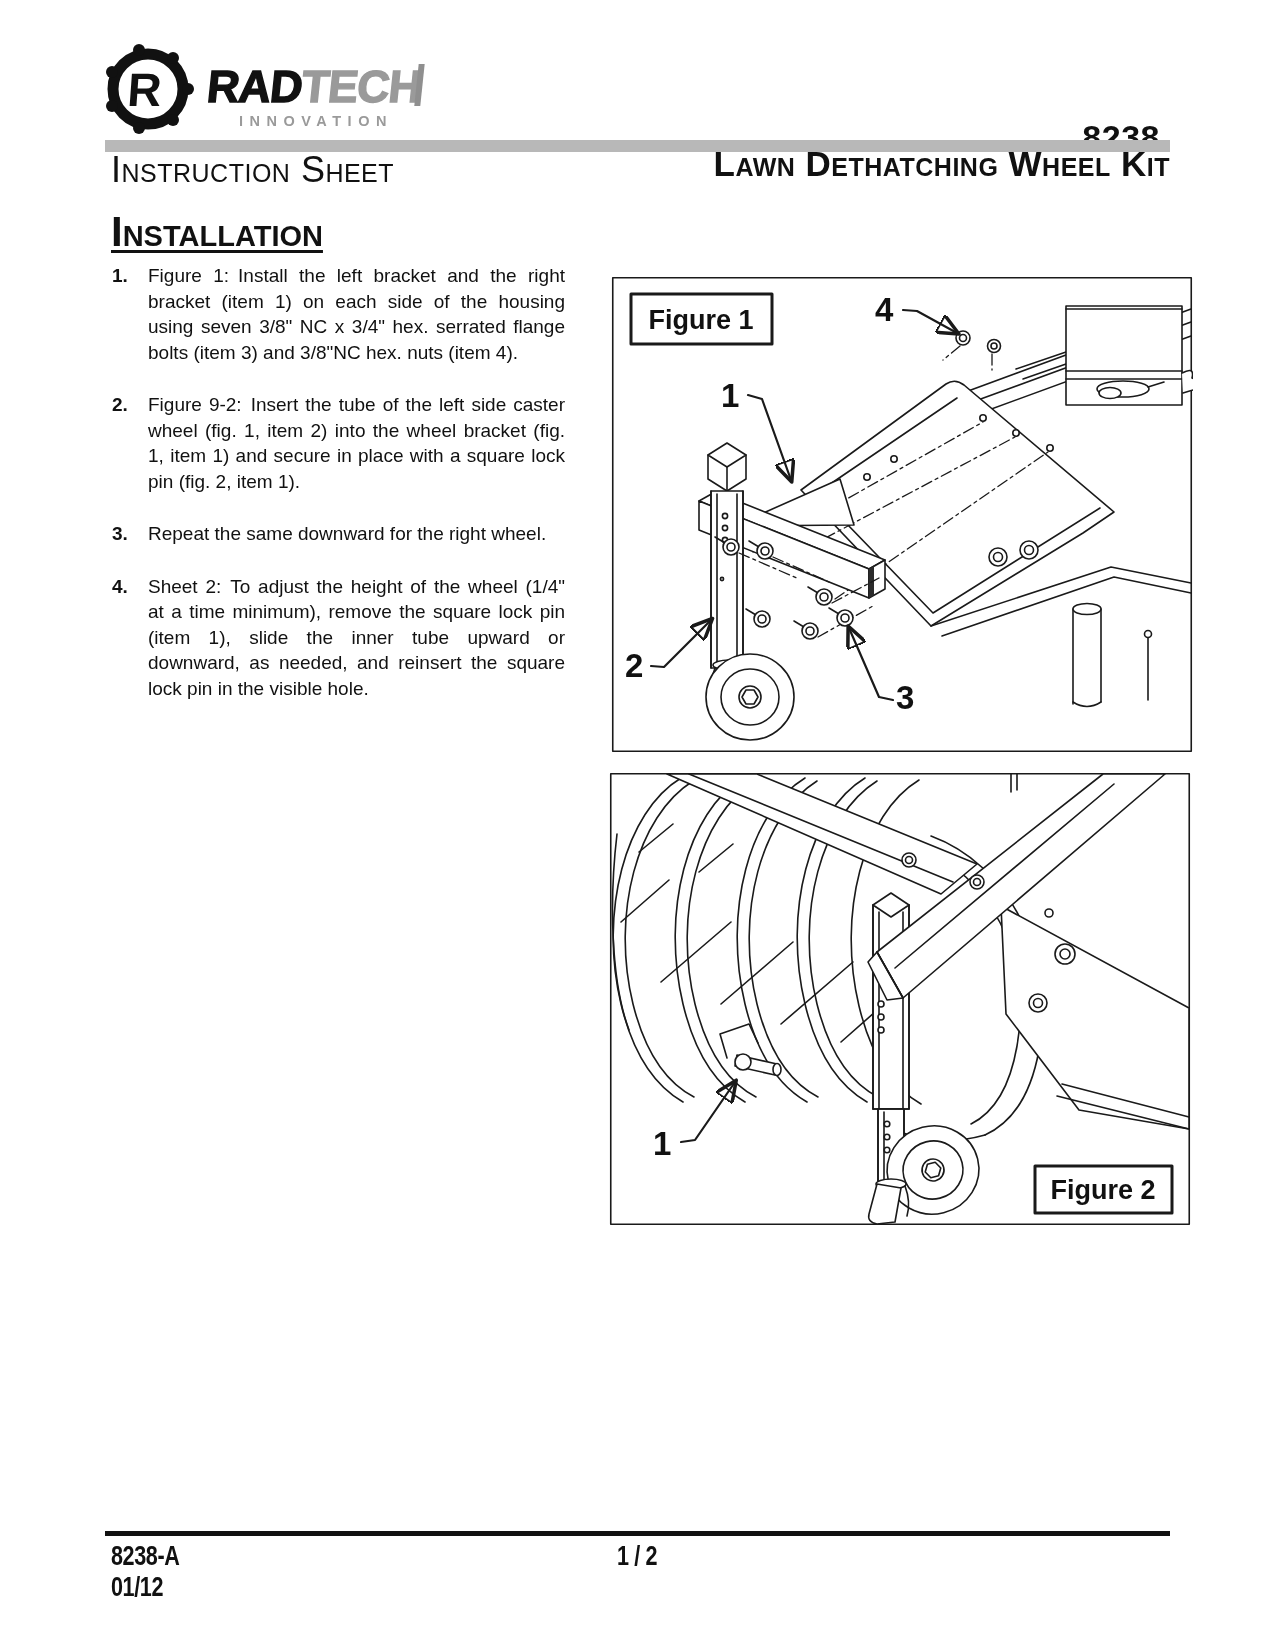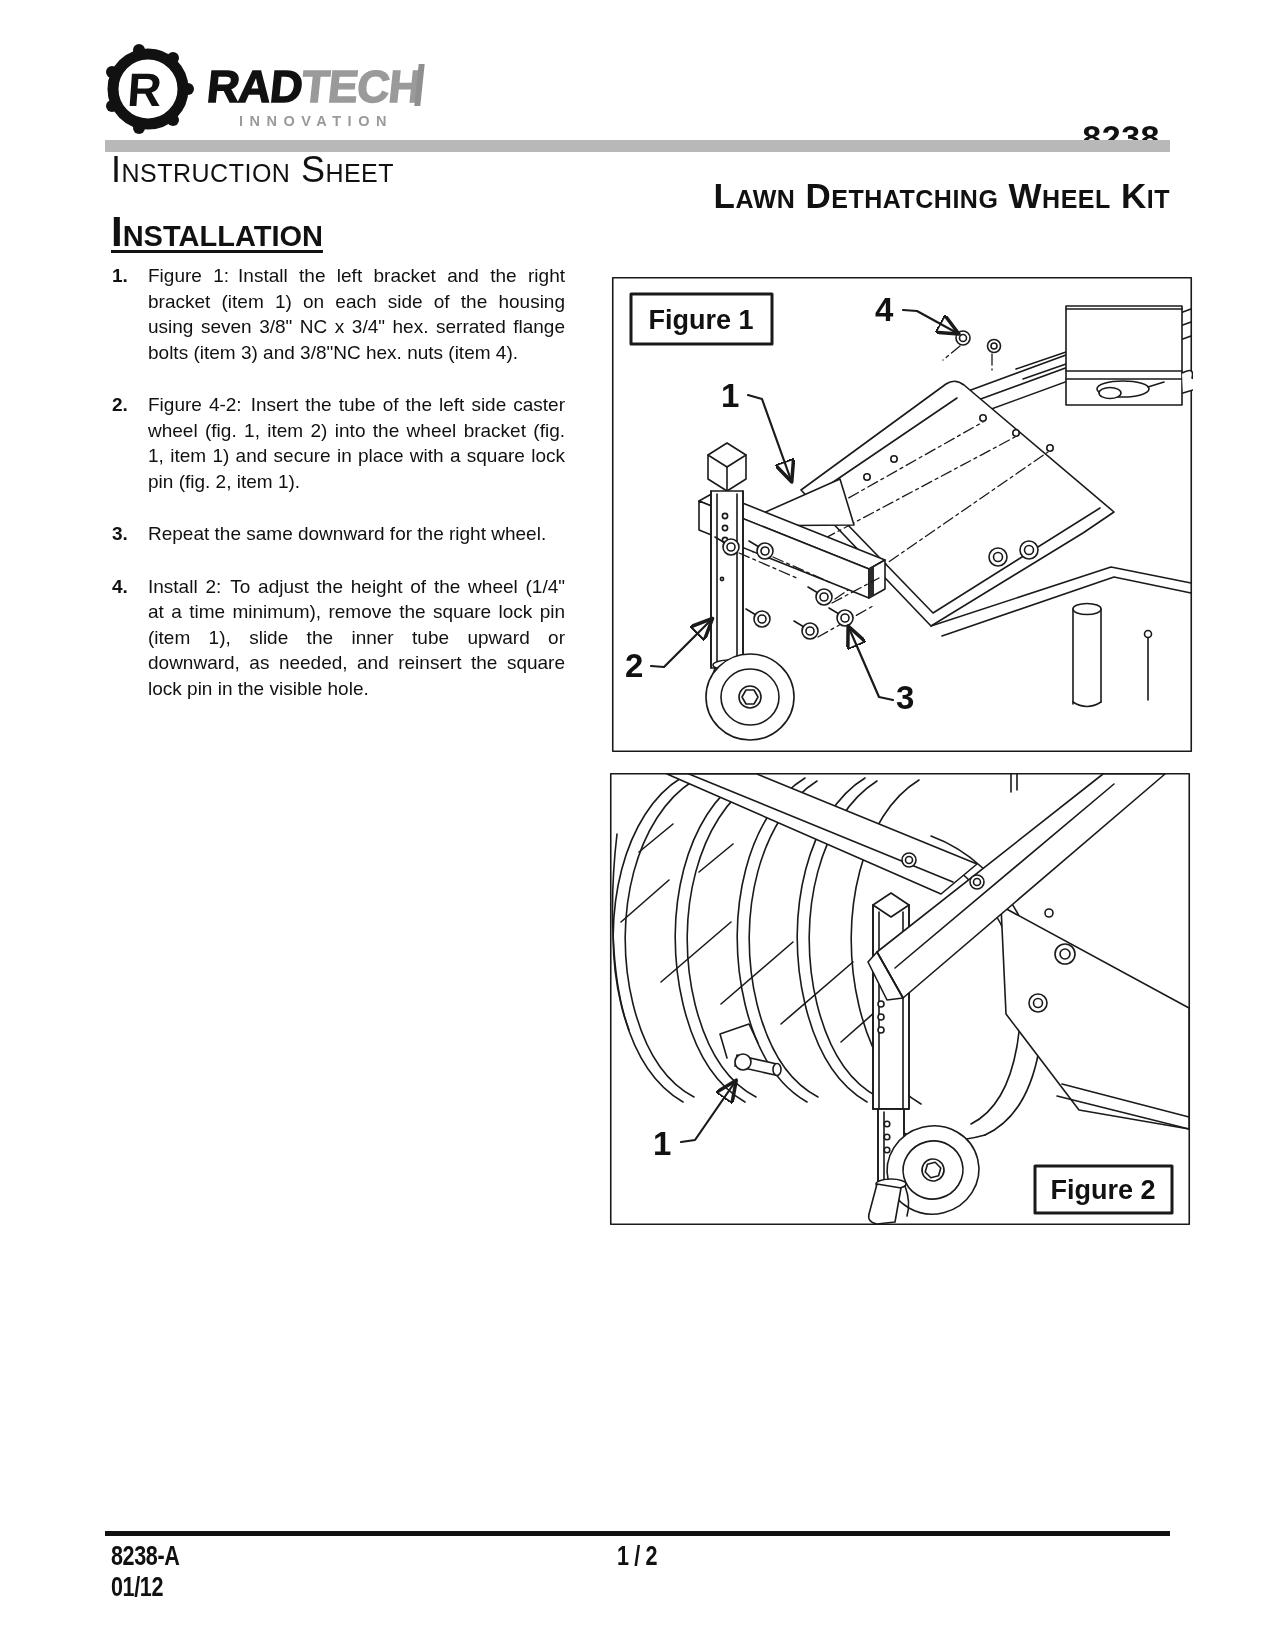--- a/index.html
+++ b/index.html
@@ -16,21 +16,21 @@
   .divider-bar {
     position:absolute; left:105px; top:140px; width:1065px; height:12px;
     background:#b8b8b8;
   }
   .doc-type {
     position:absolute; left:111px; top:149px;
     font-variant:small-caps; font-weight:normal; font-size:36px; letter-spacing:0.5px;
   }
   .sheet-title {
     position:absolute; right:105px; top:144px;
-    font-variant:small-caps; font-weight:bold; font-size:35px; letter-spacing:0.5px;margin-top:32px;
+    font-variant:small-caps; font-weight:bold; font-size:35px; letter-spacing:0.5px;
   }
   
   .section-title {
     position:absolute; left:111px; top:208px;
     font-variant:small-caps; font-weight:bold; font-size:42px;
     text-decoration:underline; text-decoration-thickness:3px; text-underline-offset:4px;
   }
   .steps { position:absolute; left:112px; top:263px; width:453px; }
   .step {
     position:relative; padding-left:36px; margin:0 0 27px 0;
@@ -106,27 +106,27 @@
   <div class="doc-type">Instruction Sheet</div>
   <div class="sheet-title">Lawn Dethatching Wheel Kit</div>
 
   <div class="section-title">Installation</div>
 
   <div class="steps">
     <div class="step">
       <span class="num">1.</span><b class="lead">Figure 1:</b><span>Install the left bracket and the right bracket (item 1) on each side of the housing using seven 3/8" NC x 3/4" hex. serrated flange bolts (item 3) and 3/8"NC hex. nuts (item 4).</span>
     </div>
     <div class="step">
-      <span class="num">2.</span><b class="lead">Figure 4-2:</b><span>Insert the tube of the left side caster wheel (fig. 1, item 2) into the wheel bracket (fig. 1, item 1) and secure in place with a square lock pin (fig. 2, item 1).</span>
+      <span class="num">2.</span><b class="lead">Figure 9-2:</b><span>Insert the tube of the left side caster wheel (fig. 1, item 2) into the wheel bracket (fig. 1, item 1) and secure in place with a square lock pin (fig. 2, item 1).</span>
     </div>
     <div class="step">
       <span class="num">3.</span><span>Repeat the same downward for the right wheel.</span>
     </div>
     <div class="step">
-      <span class="num">4.</span><b class="lead">Install 2:</b><span>To adjust the height of the wheel (1/4" at a time minimum), remove the square lock pin (item 1), slide the inner tube upward or downward, as needed, and reinsert the square lock pin in the visible hole.</span>
+      <span class="num">4.</span><b class="lead">Sheet 2:</b><span>To adjust the height of the wheel (1/4" at a time minimum), remove the square lock pin (item 1), slide the inner tube upward or downward, as needed, and reinsert the square lock pin in the visible hole.</span>
     </div>
   </div>
 
   <div class="figure1-box">
     <svg class="fig-svg" viewBox="0 0 582 477">
       <defs>
         <marker id="ah1" markerWidth="11" markerHeight="9" refX="9" refY="4.5" orient="auto">
           <path d="M0,0 L10,4.5 L0,9 Z" fill="#111" stroke="none"></path>
         </marker>
       </defs>

